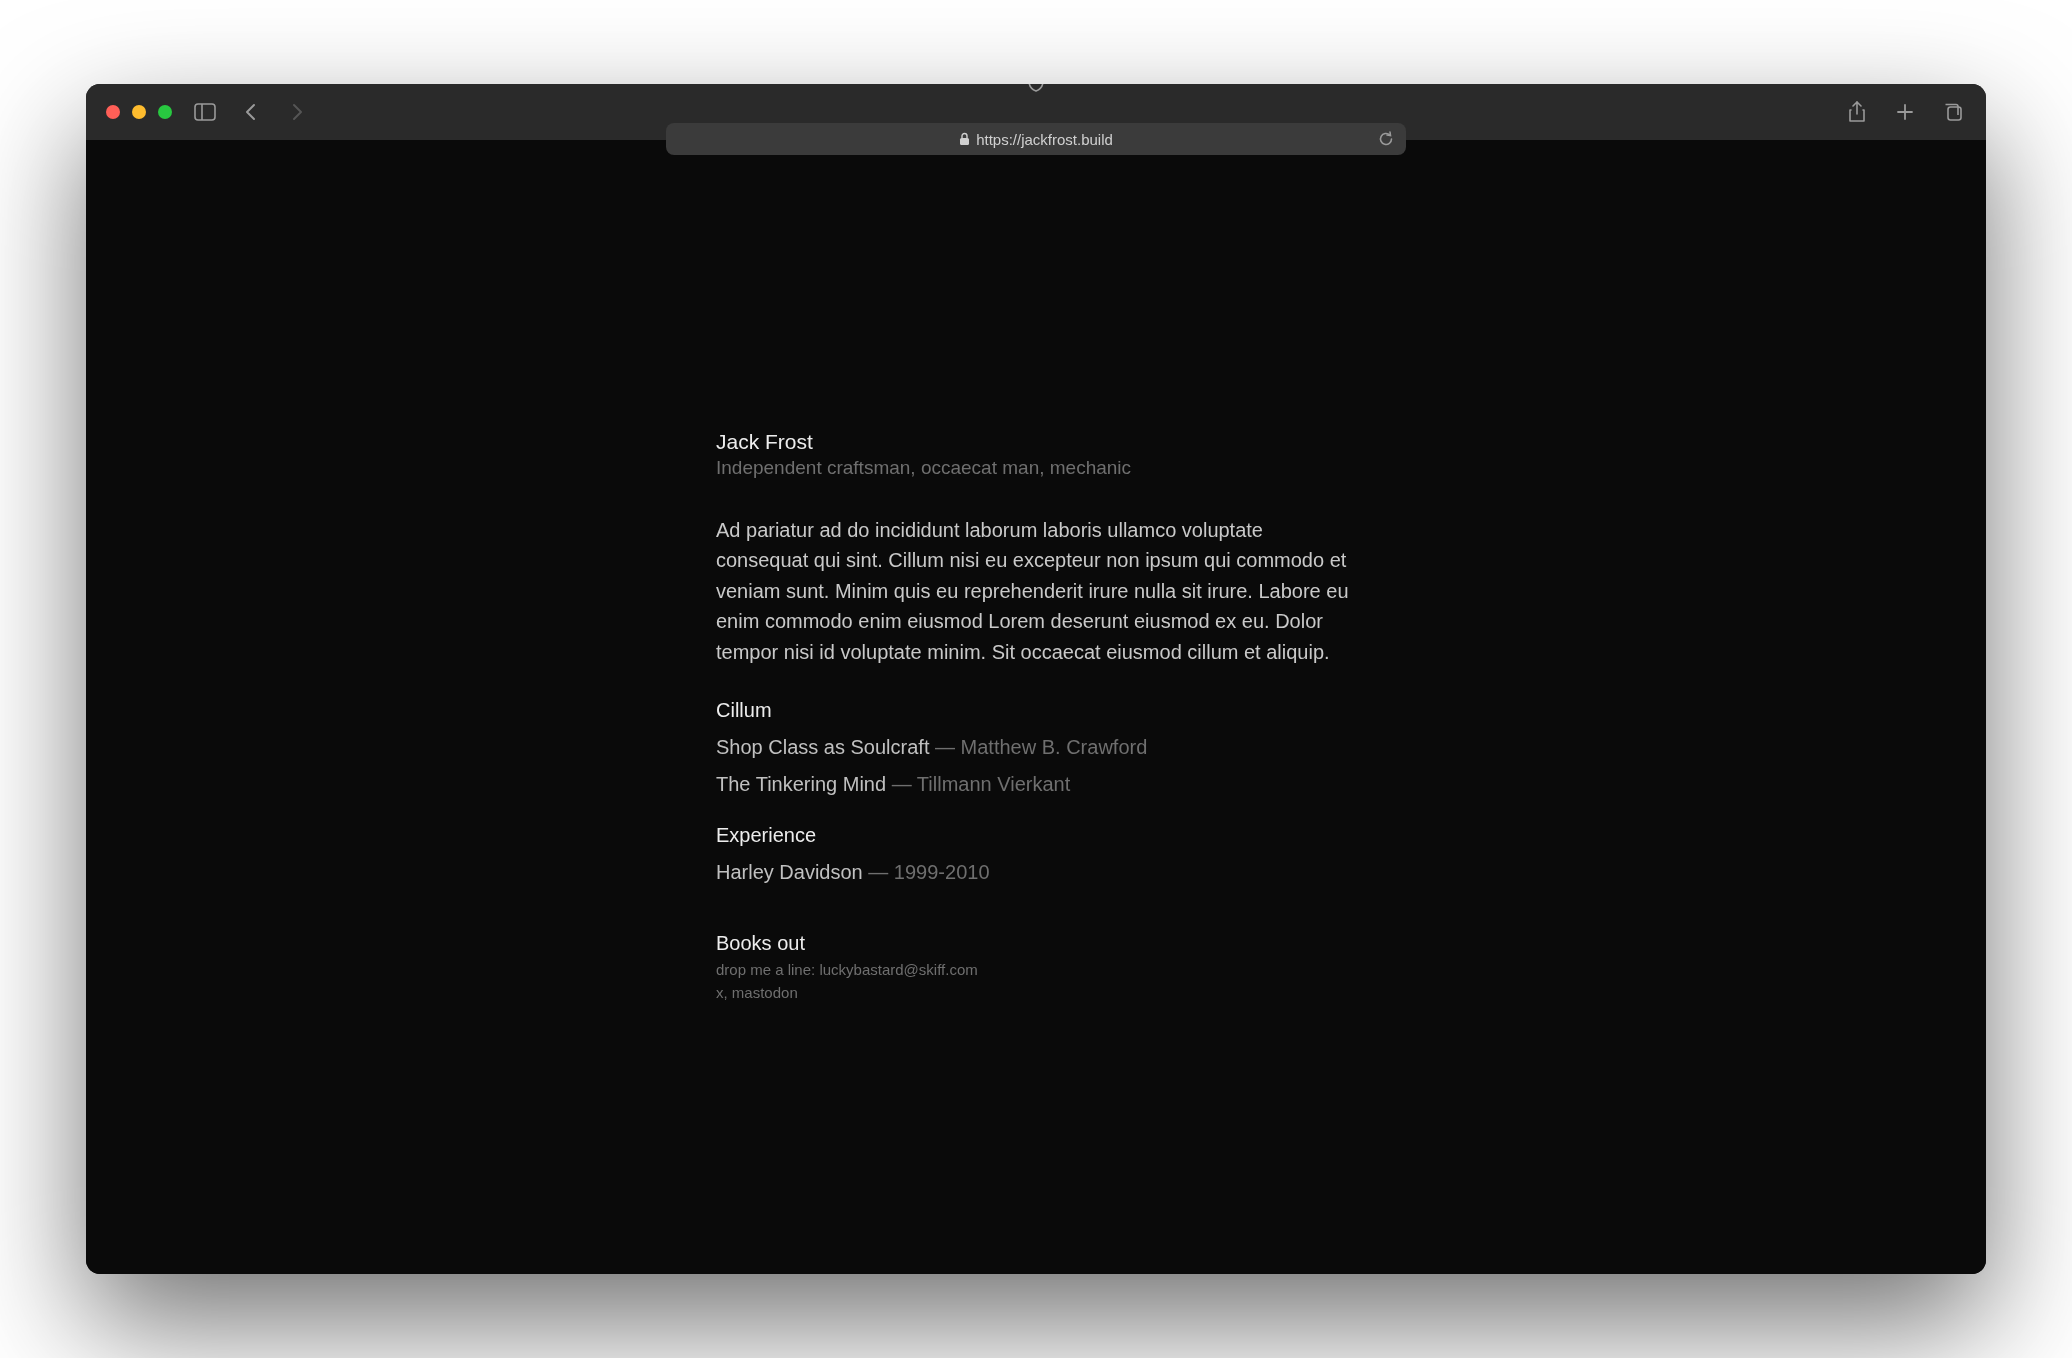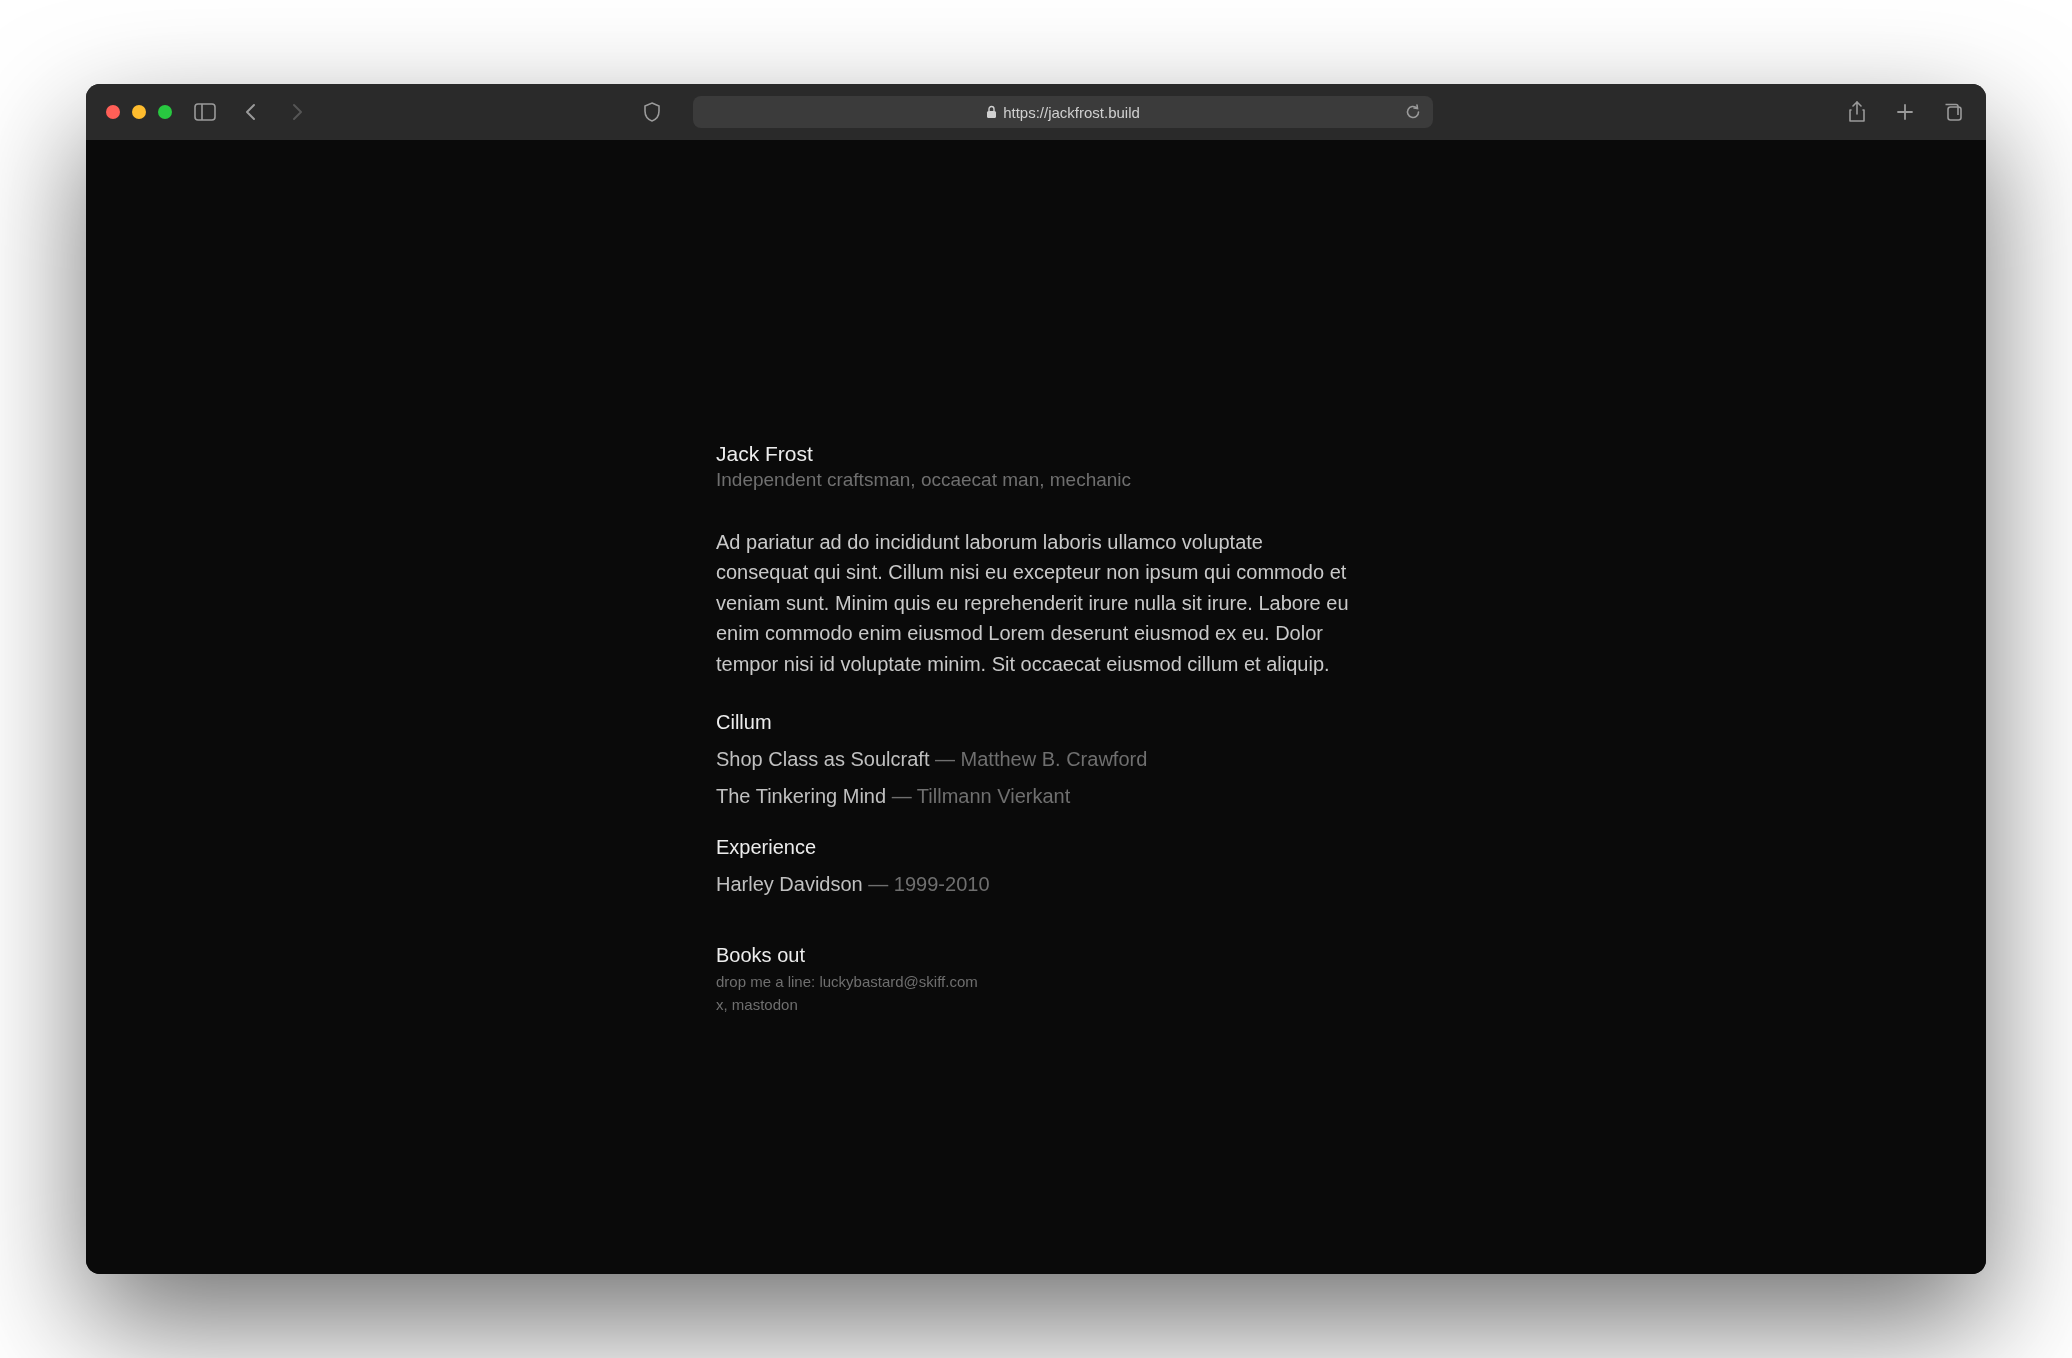--- a/index.html
+++ b/index.html
@@ -76,20 +76,21 @@
       gap: 20px;
     }
 
     .titlebar-center {
       position: absolute;
       left: 50%;
       transform: translateX(-50%);
       display: flex;
       align-items: center;
       gap: 28px;
+      flex-direction: column;
     }
 
     .url-bar {
       width: 740px;
       height: 32px;
       background: #3b3b3b;
       border-radius: 8px;
       display: flex;
       align-items: center;
       justify-content: center;
@@ -119,21 +120,21 @@
     }
 
     .viewport {
       flex: 1;
       background: #0a0a0a;
       overflow: auto;
     }
 
     .page {
       max-width: 640px;
-      margin: 12px auto;
+      margin: 0 auto;
       padding: 290px 0 0 0;
       color: #e5e5e5;
     }
 
     .name {
       font-size: 21px;
       font-weight: 500;
       color: #ededed;
     }
 

